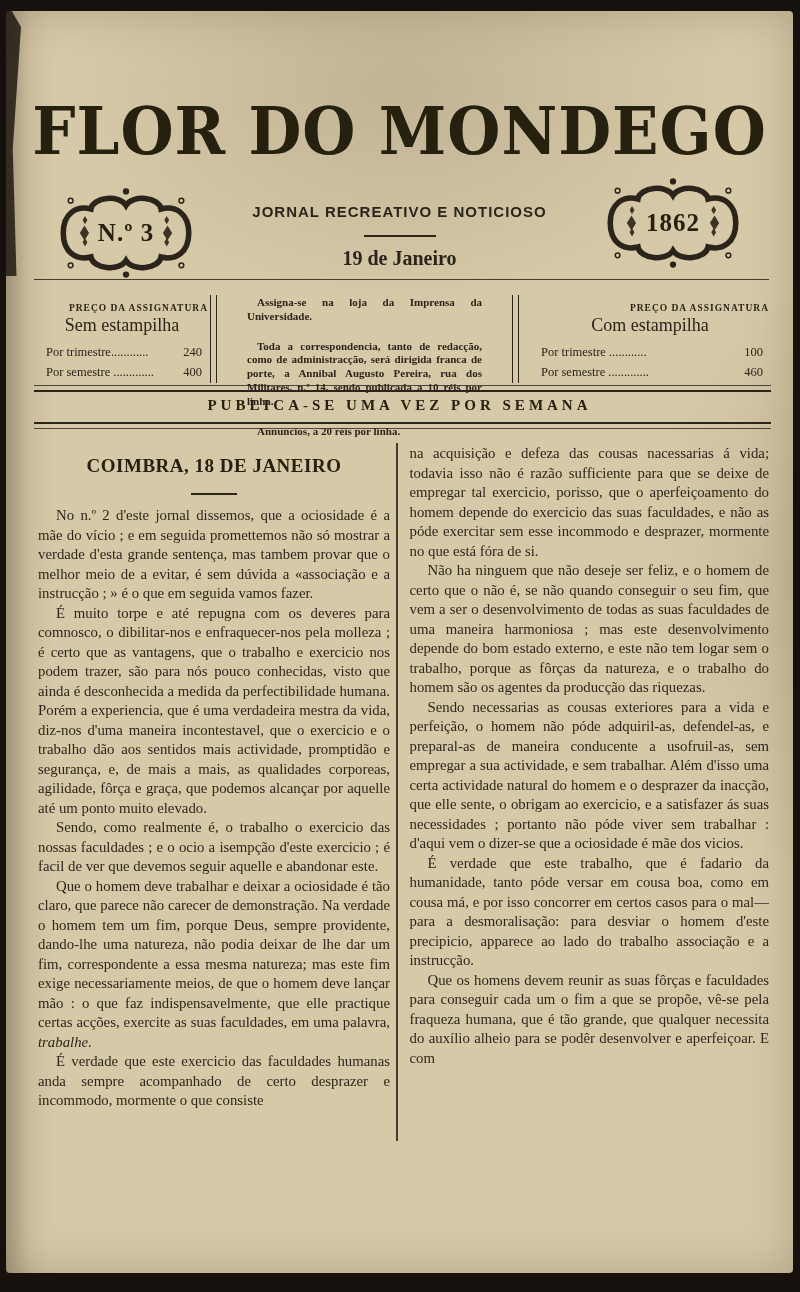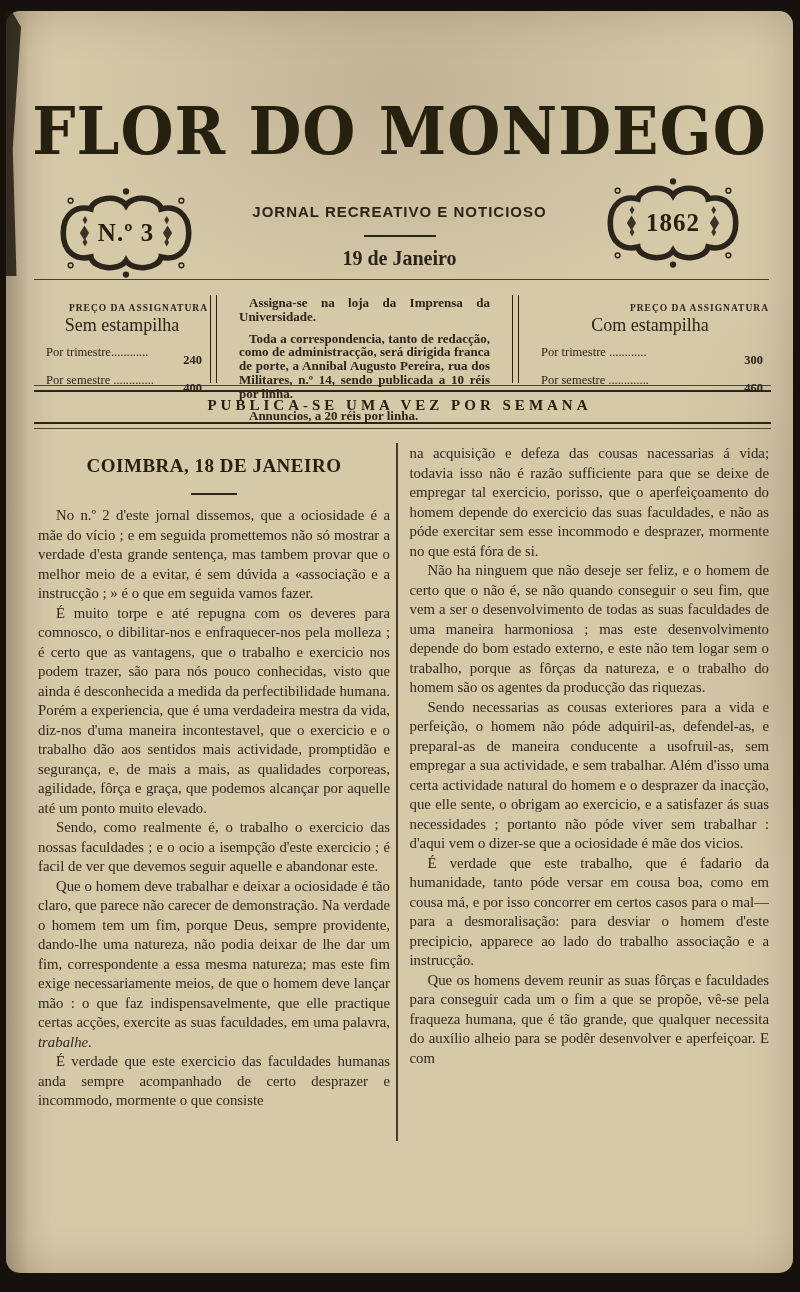--- a/index.html
+++ b/index.html
@@ -14,21 +14,21 @@
     overflow:hidden;
   }
   .page {
     position:absolute; left:6px; top:11px; right:7px; bottom:19px;
     background:
       radial-gradient(ellipse 60% 25% at 50% 6%, rgba(108,92,66,0.20), transparent 70%),
       radial-gradient(ellipse 30% 40% at 100% 45%, rgba(116,98,70,0.14), transparent 60%),
       linear-gradient(90deg, rgba(82,66,44,0.30), rgba(82,66,44,0.05) 3%, transparent 6%),
       #d6c9a8;
     box-shadow: inset 0 0 46px rgba(92,74,50,0.30);
-    border-radius:14px;
+    border-radius:4px;
     color:#2b241a;
   }
   .wedge {
     position:absolute; left:0; top:0; width:15px; height:265px;
     background:#1b150e; opacity:0.82;
     clip-path: polygon(0 0, 38% 0, 100% 6%, 45% 52%, 70% 100%, 0 100%);
   }
 
   
   .title {
@@ -88,24 +88,24 @@
   }
   .sub-heading {
     text-align:right; font-weight:bold; font-size:9.5px;
     letter-spacing:1px; margin:4px 0 2px;
   }
   .sub-mode { text-align:center; font-size:18px; margin:2px 0 6px; }
   .price-row {
     display:flex; justify-content:space-between;
     font-size:12.5px; line-height:20px; padding:0 6px 0 10px;
   }
-  .price-row .val { font-weight:bold;margin-top:8px; }
+  .price-row .val { font-weight:normal; }
   .sub-center p {
-    margin:8px; text-indent:10px; font-weight:bold;
-    font-size:13px; line-height:13.8px; text-align:justify;
+    margin:16px; text-indent:10px; font-weight:bold;
+    font-size:11px; line-height:13.8px; text-align:justify;
   }
   .sub-center p:first-child { margin-top:3px; }
 
   
   .rule-double-a {
     position:absolute; top:374px; left:28px; right:22px; height:4px;
     border-top:1px solid rgba(43,36,26,0.8); border-bottom:2.5px solid #2b241a;
   }
   .banner {
     position:absolute; top:386px; left:0; right:0;
@@ -216,21 +216,21 @@
           <p>Assigna-se na loja da Imprensa da Universidade.</p>
           <p>Toda a correspondencia, tanto de redacção, como de administracção, será dirigida franca de porte, a Annibal Augusto Pereira, rua dos Militares, n.º 14, sendo publicada a 10 réis por linha.</p>
           <p>Annuncios, a 20 réis por linha.</p>
         </div>
       <div class="vdiv"></div>
       <div class="sub-block sub-right">
         <div class="sub-heading">PREÇO DA ASSIGNATURA</div>
         <div class="sub-mode">Com estampilha</div>
         <div class="price-row">
           <span>Por trimestre ............</span>
-          <span class="val">300</span>
+          <span class="val">100</span>
         </div>
         <div class="price-row">
           <span>Por semestre .............</span>
           <span class="val">460</span>
         </div>
       </div>
     </div>
 
     <div class="rule-double-a"></div>
     <div class="banner">PUBLICA-SE UMA VEZ POR SEMANA</div>

